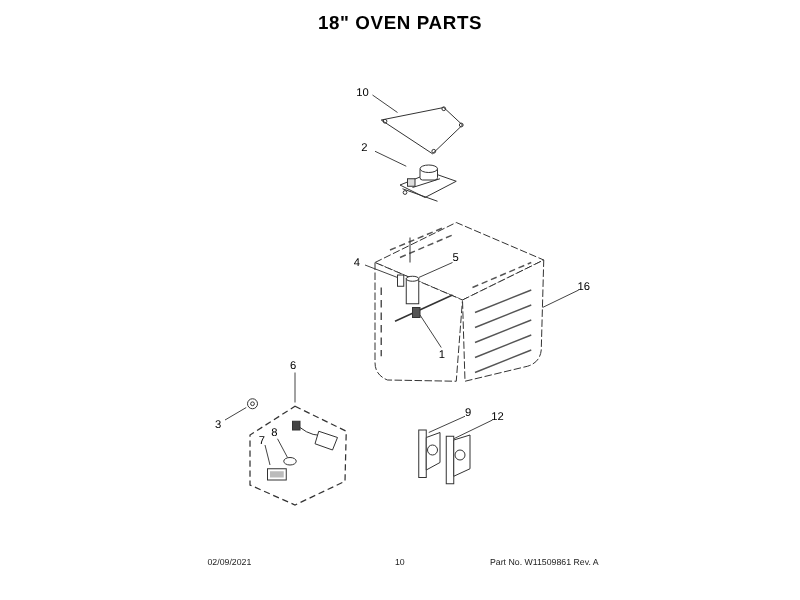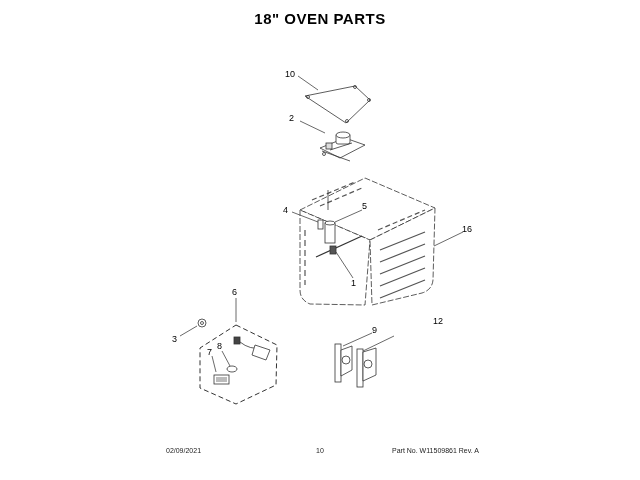--- a/index.html
+++ b/index.html
@@ -120,17 +120,17 @@
 <div class="callout" style="left:289px;top:113px;">2</div>
 <div class="callout" style="left:283px;top:205px;">4</div>
 <div class="callout" style="left:362px;top:201px;">5</div>
 <div class="callout" style="left:351px;top:278px;">1</div>
 <div class="callout" style="left:462px;top:224px;">16</div>
 <div class="callout" style="left:232px;top:287px;">6</div>
 <div class="callout" style="left:172px;top:334px;">3</div>
 <div class="callout" style="left:207px;top:347px;">7</div>
 <div class="callout" style="left:217px;top:341px;">8</div>
 <div class="callout" style="left:372px;top:325px;">9</div>
-<div class="callout" style="left:393px;top:316px;margin-left:40px;">12</div>
+<div class="callout" style="left:393px;top:328px;">12</div>
 
 <div class="footer" style="left:166px;">02/09/2021</div>
 <div class="footer" style="left:316px;">10</div>
 <div class="footer" style="left:392px;">Part No. W11509861  Rev. A</div>
 
 </body></html>

